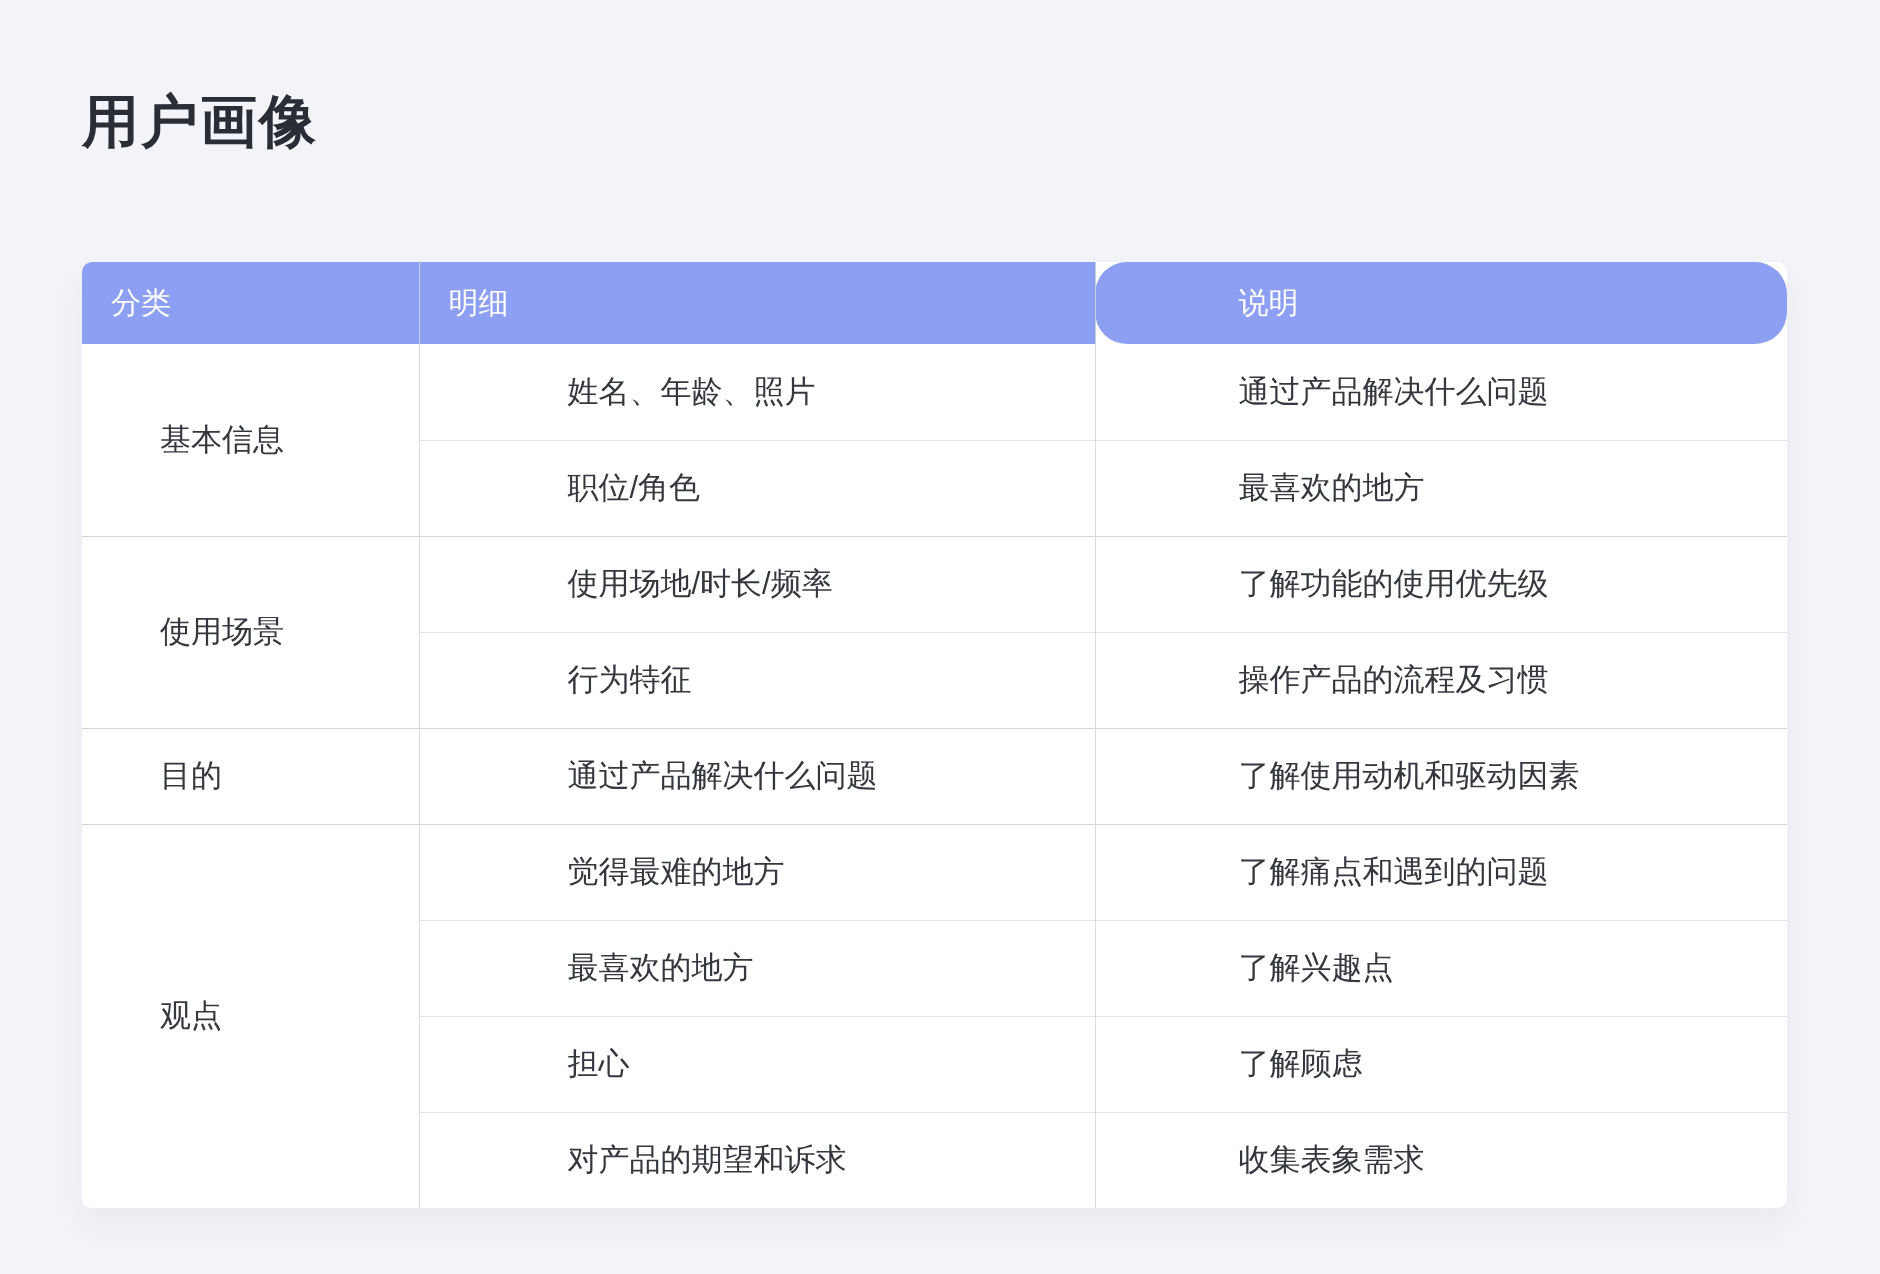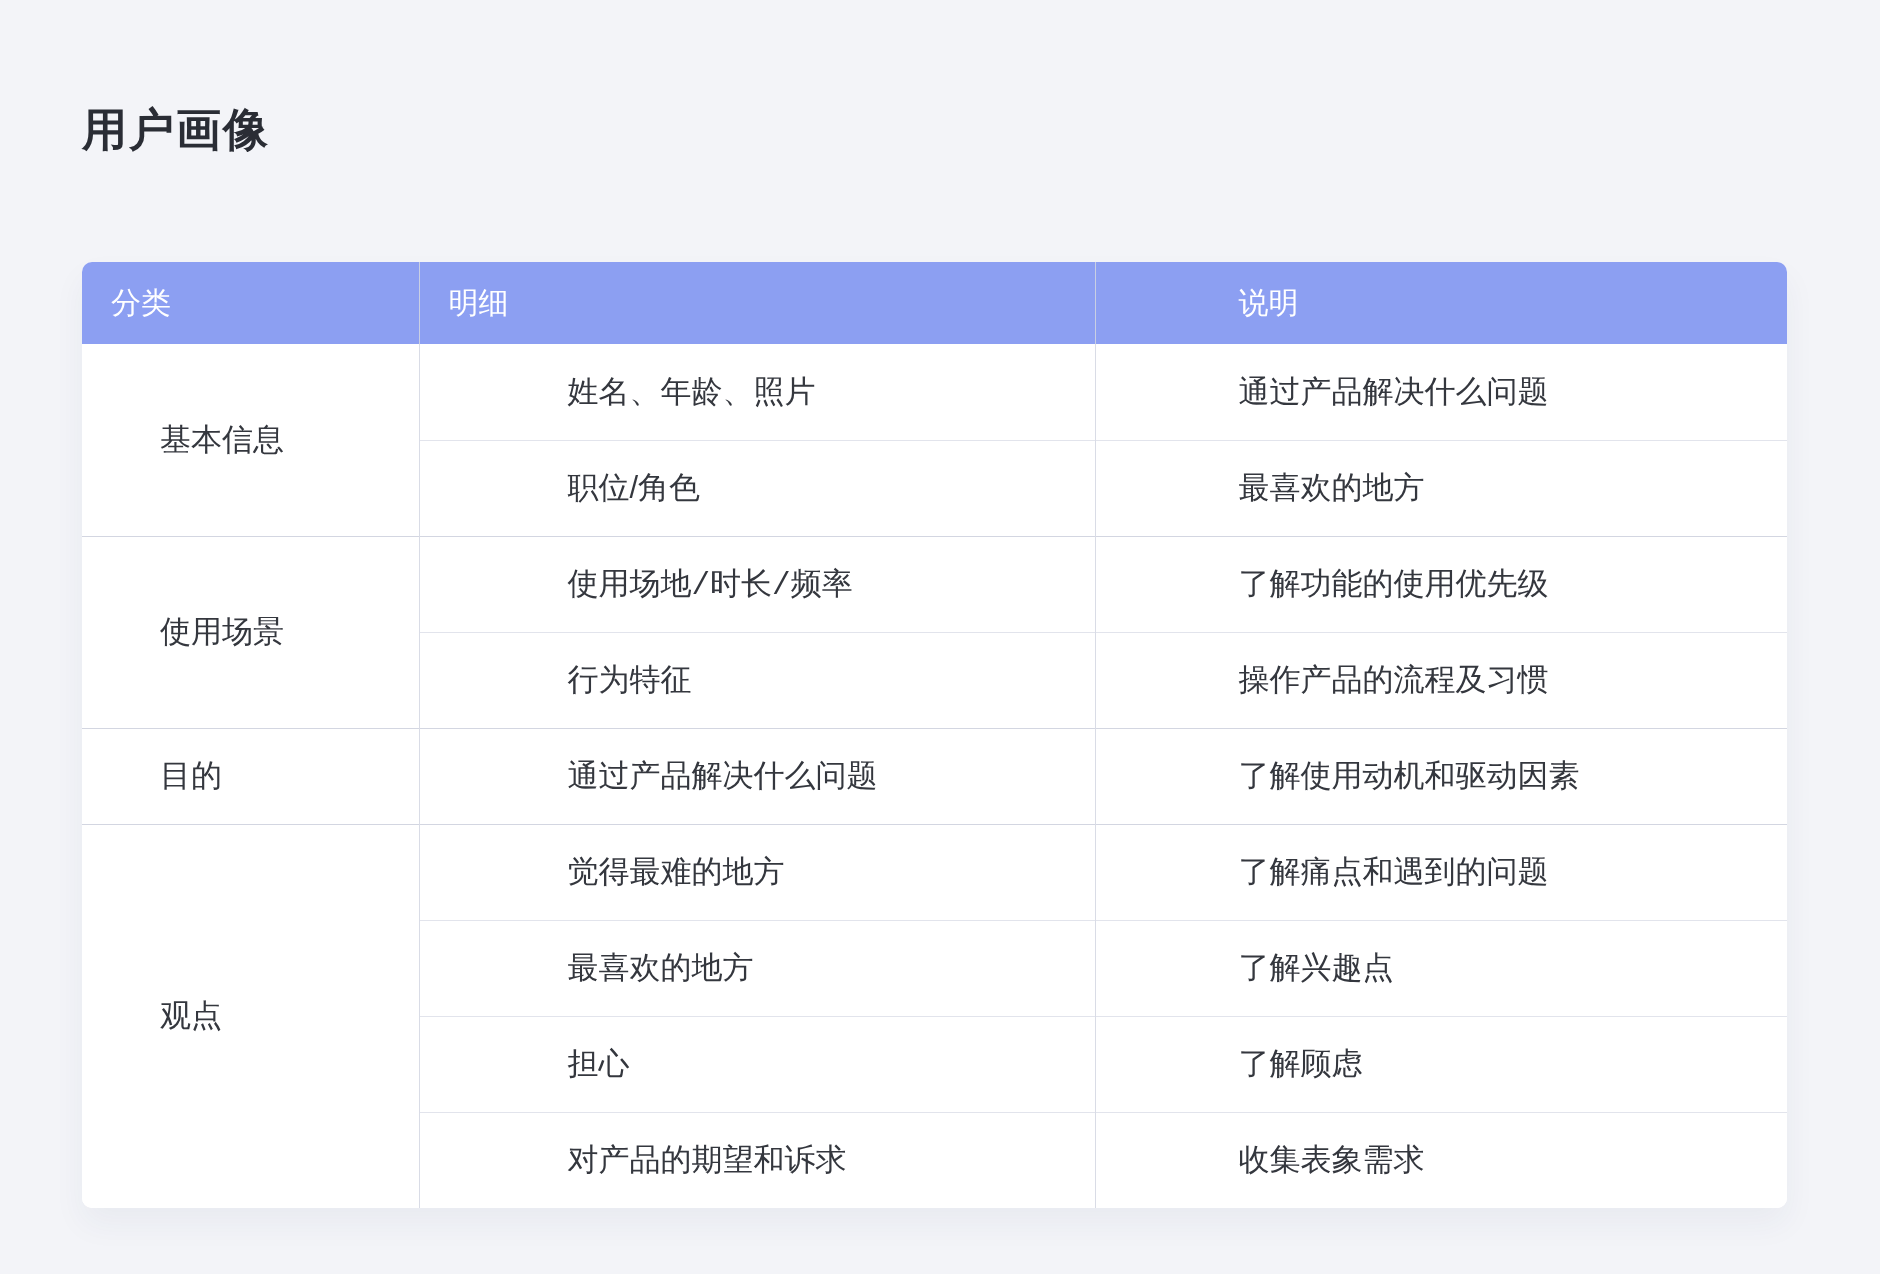--- a/index.html
+++ b/index.html
@@ -19,22 +19,22 @@
     width: 1880px;
     height: 1274px;
     background: var(--page-bg);
     font-family: "Liberation Sans", "DejaVu Sans", sans-serif;
     overflow: hidden;
     position: relative;
   }
   .page-title {
     position: absolute;
     left: 82px;
-    top: 100px;
-    font-size: 45px;
+    top: 84px;
+    font-size: 57px;
     font-weight: 700;
     letter-spacing: 2px;
     color: var(--title-color);
   }
   .table-card {
     position: absolute;
     left: 82px;
     top: 262px;
     width: 1705px;
     background: var(--card-bg);
@@ -68,23 +68,23 @@
     font-weight: 400;
     color: var(--body-text);
     text-align: left;
     vertical-align: middle;
     background: var(--card-bg);
   }
   td:not(:last-child) { border-right: 1px solid var(--v-divider); }
 
   .pad-c1 { padding-left: 78px; }
   .pad-c2 { padding-left: 148px; margin-left: 15px; }
-  .pad-c3 { padding-left: 143px; }
+  .pad-c3 { padding-left: 143px; border-radius: 32px; }
 
-  tr.section-start > td { border-top: 1px solid var(--section-divider); font-family: Liberation Mono, monospace; }
+  tr.section-start > td { border-top: 1px solid var(--section-divider); }
   tr.section-start.first-row > td { border-top: none; }
   tr.sub-row > td { border-top: 1px solid var(--row-divider); }
 </style>
 </head>
 <body>
 
 <h1 class="page-title">用户画像</h1>
 
 <div class="table-card">
   <table class="persona">

